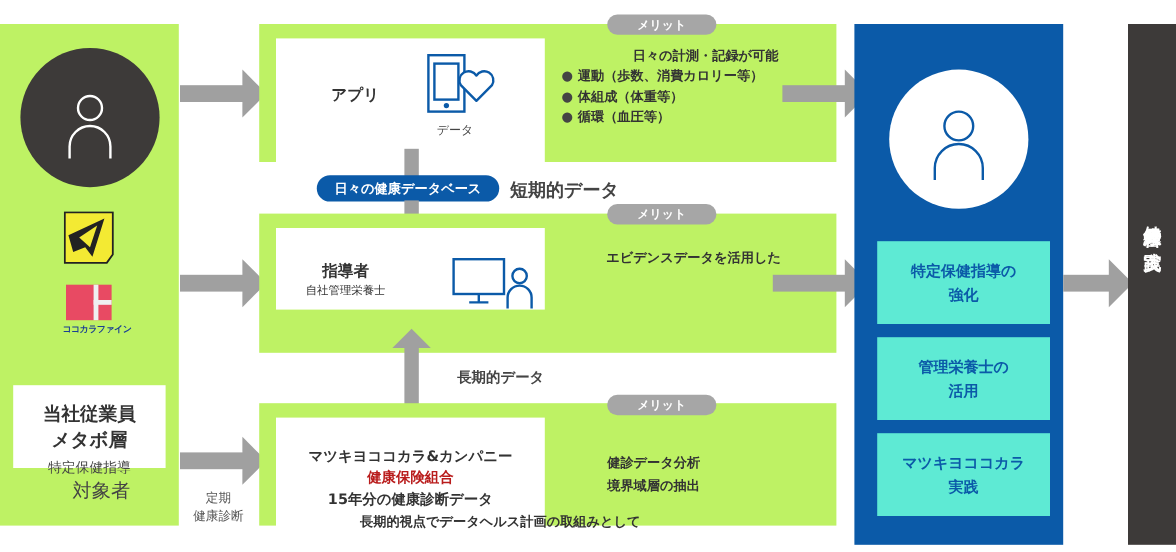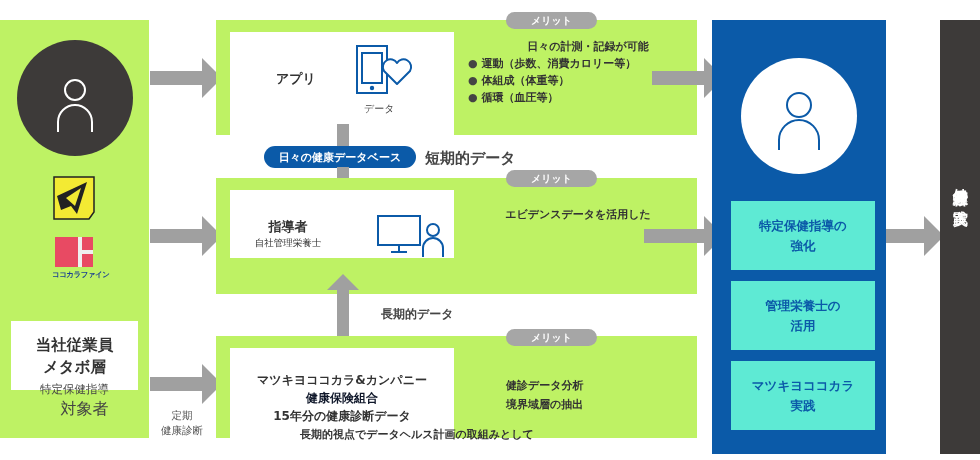--- a/index.html
+++ b/index.html
@@ -116,21 +116,21 @@
   <div class="merit-text" style="line-height:19px;">エビデンスデータを活用した</div>
 </div>
 
 <div class="abs" style="left:327px;top:274px;width:0;height:0;border-left:16px solid transparent;border-right:16px solid transparent;border-bottom:16px solid #a0a0a0;"></div>
 <div class="abs" style="left:337px;top:290px;width:12px;height:48px;background:#a0a0a0;"></div>
 <div class="abs" style="left:381px;top:306px;font-size:12px;color:#444;font-weight:bold;">長期的データ</div>
 
 <div class="abs gray-panel" style="left:216px;top:336px;width:481px;height:102px;"></div>
 <div class="abs white-box center" style="left:230px;top:348px;width:224px;height:100px;">
   <div class="bold" style="font-size:12px;color:#333;line-height:18px;">マツキヨココカラ&amp;カンパニー</div>
-  <div class="bold" style="font-size:12px;color:#0f172a;line-height:18px;">健康保険組合</div>
+  <div class="bold" style="font-size:12px;color:#b91c1c;line-height:18px;">健康保険組合</div>
   <div class="bold" style="font-size:12px;color:#333;line-height:18px;">15年分の健康診断データ</div>
 </div>
 <div class="pill" style="left:506px;top:329px;width:91px;">メリット</div>
 <div class="abs" style="left:506px;top:376px;width:150px;">
   <div class="merit-text" style="line-height:19px;">健診データ分析</div>
   <div class="merit-text" style="line-height:19px;">境界域層の抽出</div>
 </div>
 <div class="abs" style="left:300px;top:427px;font-size:11px;font-weight:bold;color:#333;">長期的視点でデータヘルス計画の取組みとして</div>
 
 <div class="arrow-h" style="left:652px;top:58px;width:68px;">

